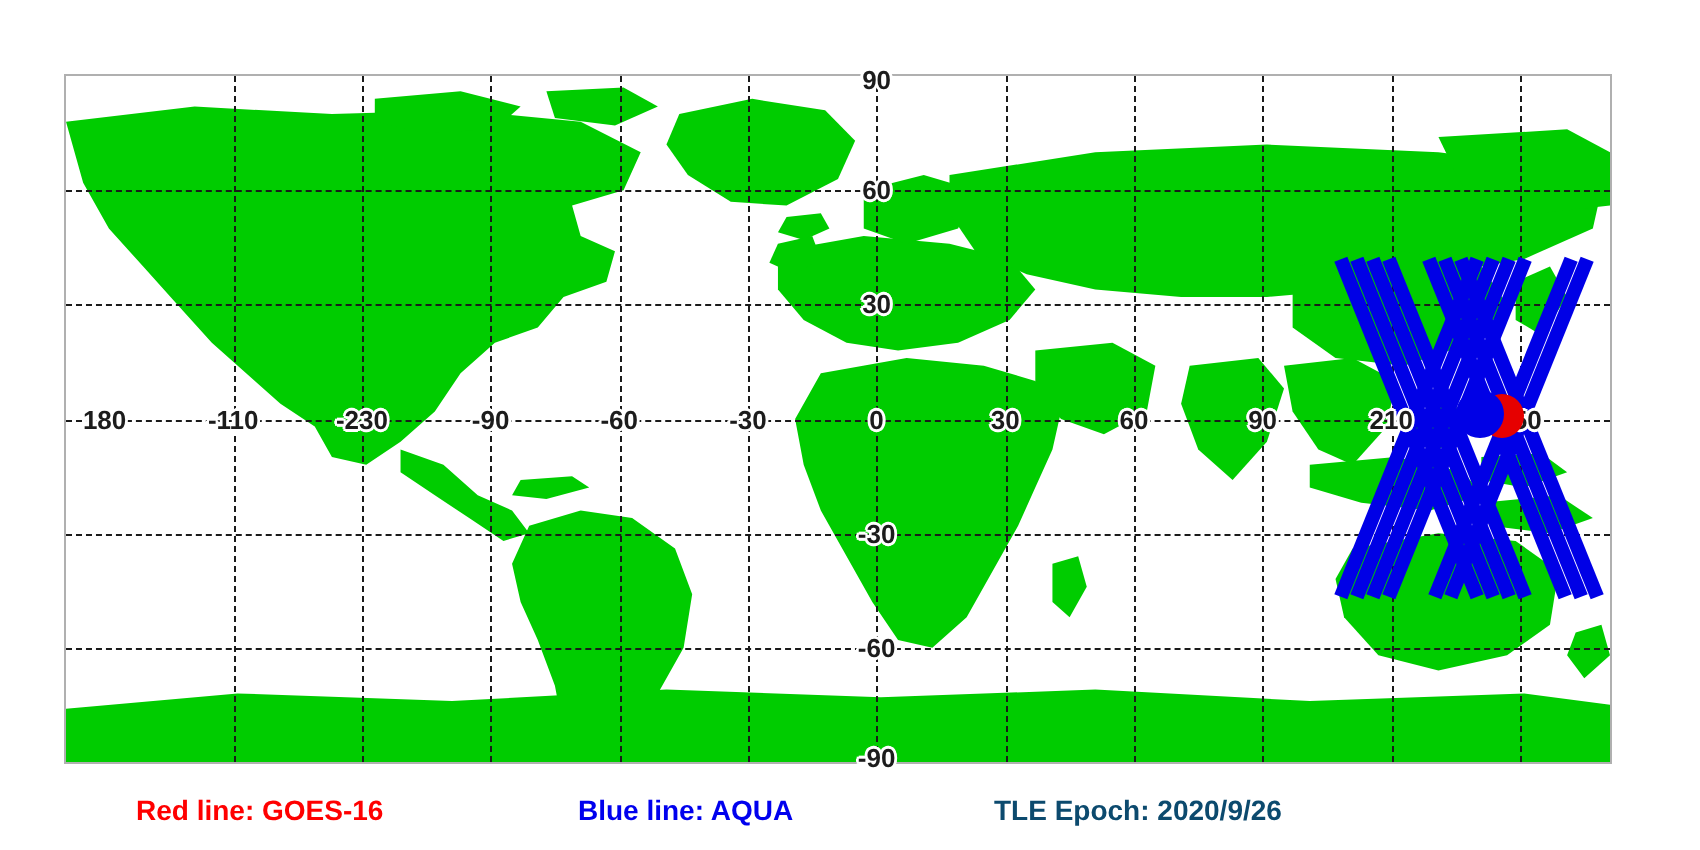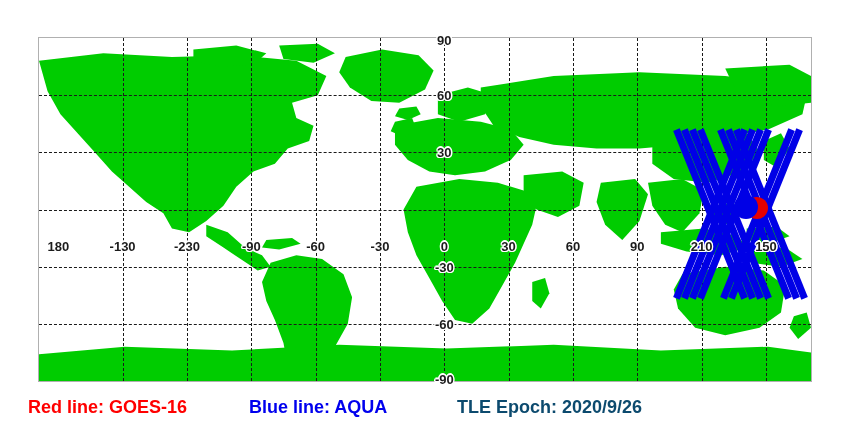--- a/index.html
+++ b/index.html
@@ -1,50 +1,50 @@
 <!DOCTYPE html>
 <html><head>
 <meta charset="utf-8">
 <style>
   html,body{margin:0;padding:0;background:#ffffff;}
   body{width:850px;height:425px;position:relative;overflow:hidden;
        font-family:"Liberation Sans",sans-serif;}
 
   
-  #map-panel{position:absolute;left:38px;top:37px;width:774px;height:345px;
+  #map-panel{position:absolute;left:32px;top:37px;width:774px;height:345px;
              background:#ffffff;border:1px solid #b0b0b0;box-sizing:border-box;}
   #map-clip{position:absolute;inset:0;overflow:hidden;}
 
   #world-svg{position:absolute;left:0;top:0;width:100%;height:100%;display:block;}
 
   
   .grid-line{position:absolute;}
   .grid-v{top:0;bottom:0;width:0;border-left:1px dashed #1a1a1a;}
   .grid-h{left:0;right:0;height:0;border-top:1px dashed #1a1a1a;}
 
   
   .tick{position:absolute;font-size:13px;font-weight:bold;color:#1c1c1c;
         white-space:nowrap;line-height:1;
         text-shadow:
           -1.4px 0 #fff, 1.4px 0 #fff, 0 -1.4px #fff, 0 1.4px #fff,
           -1px -1px #fff, 1px -1px #fff, -1px 1px #fff, 1px 1px #fff;}
   .tick-lat{transform:translate(-50%,-50%);}
-  .tick-lon{transform:translate(-50%,-50%);margin-top:36px;}
+  .tick-lon{transform:translate(-50%,-50%);}
 
   
   .track{position:absolute;background:#0000e6;transform-origin:50% 50%;}
 
   
   .sat-dot{position:absolute;border-radius:50%;transform:translate(-50%,-50%);}
   #aqua-marker{width:24px;height:24px;background:#0000e6;z-index:6;}
   #goes-marker{width:22px;height:22px;background:#e60000;z-index:5;}
 
   
   #legend{position:absolute;left:0;top:393px;width:850px;height:28px;}
-  .legend-item{position:absolute;font-size:18px;font-weight:bold;white-space:nowrap;}
+  .legend-item{position:absolute;font-size:14px;font-weight:bold;white-space:nowrap;margin-left:40px;}
   #legend-red{left:28px;top:4px;color:#ff0000;}
   #legend-blue{left:249px;top:4px;color:#0000ee;text-align:right;}
   #legend-epoch{left:457px;top:4px;color:#0c4a6e;}
 </style>
 </head>
 <body>
 
 <div id="map-panel">
   <div id="map-clip">
 
@@ -164,21 +164,21 @@
   <div class="tick tick-lat" style="left:52.5%;top:99.3%">-90</div>
 
   <div class="tick tick-lon" style="left:44.17%;top:50%">-30</div>
   <div class="tick tick-lon" style="left:52.50%;top:50%">0</div>
   <div class="tick tick-lon" style="left:60.83%;top:50%">30</div>
   <div class="tick tick-lon" style="left:69.17%;top:50%">60</div>
   <div class="tick tick-lon" style="left:77.50%;top:50%">90</div>
   <div class="tick tick-lon" style="left:85.83%;top:50%">210</div>
   <div class="tick tick-lon" style="left:94.17%;top:50%">150</div>
   <div class="tick tick-lon" style="left:2.50%;top:50%">180</div>
-  <div class="tick tick-lon" style="left:10.83%;top:50%">-130</div>
+  <div class="tick tick-lon" style="left:10.83%;top:50%">-110</div>
   <div class="tick tick-lon" style="left:19.17%;top:50%">-230</div>
   <div class="tick tick-lon" style="left:27.50%;top:50%">-90</div>
   <div class="tick tick-lon" style="left:35.83%;top:50%;z-index:7">-60</div>
 </div>
 
 <div id="legend">
   <div class="legend-item" id="legend-red">Red line: GOES-16</div>
   <div class="legend-item" id="legend-blue">Blue line: AQUA</div>
   <div class="legend-item" id="legend-epoch">TLE Epoch: 2020/9/26</div>
 </div>

